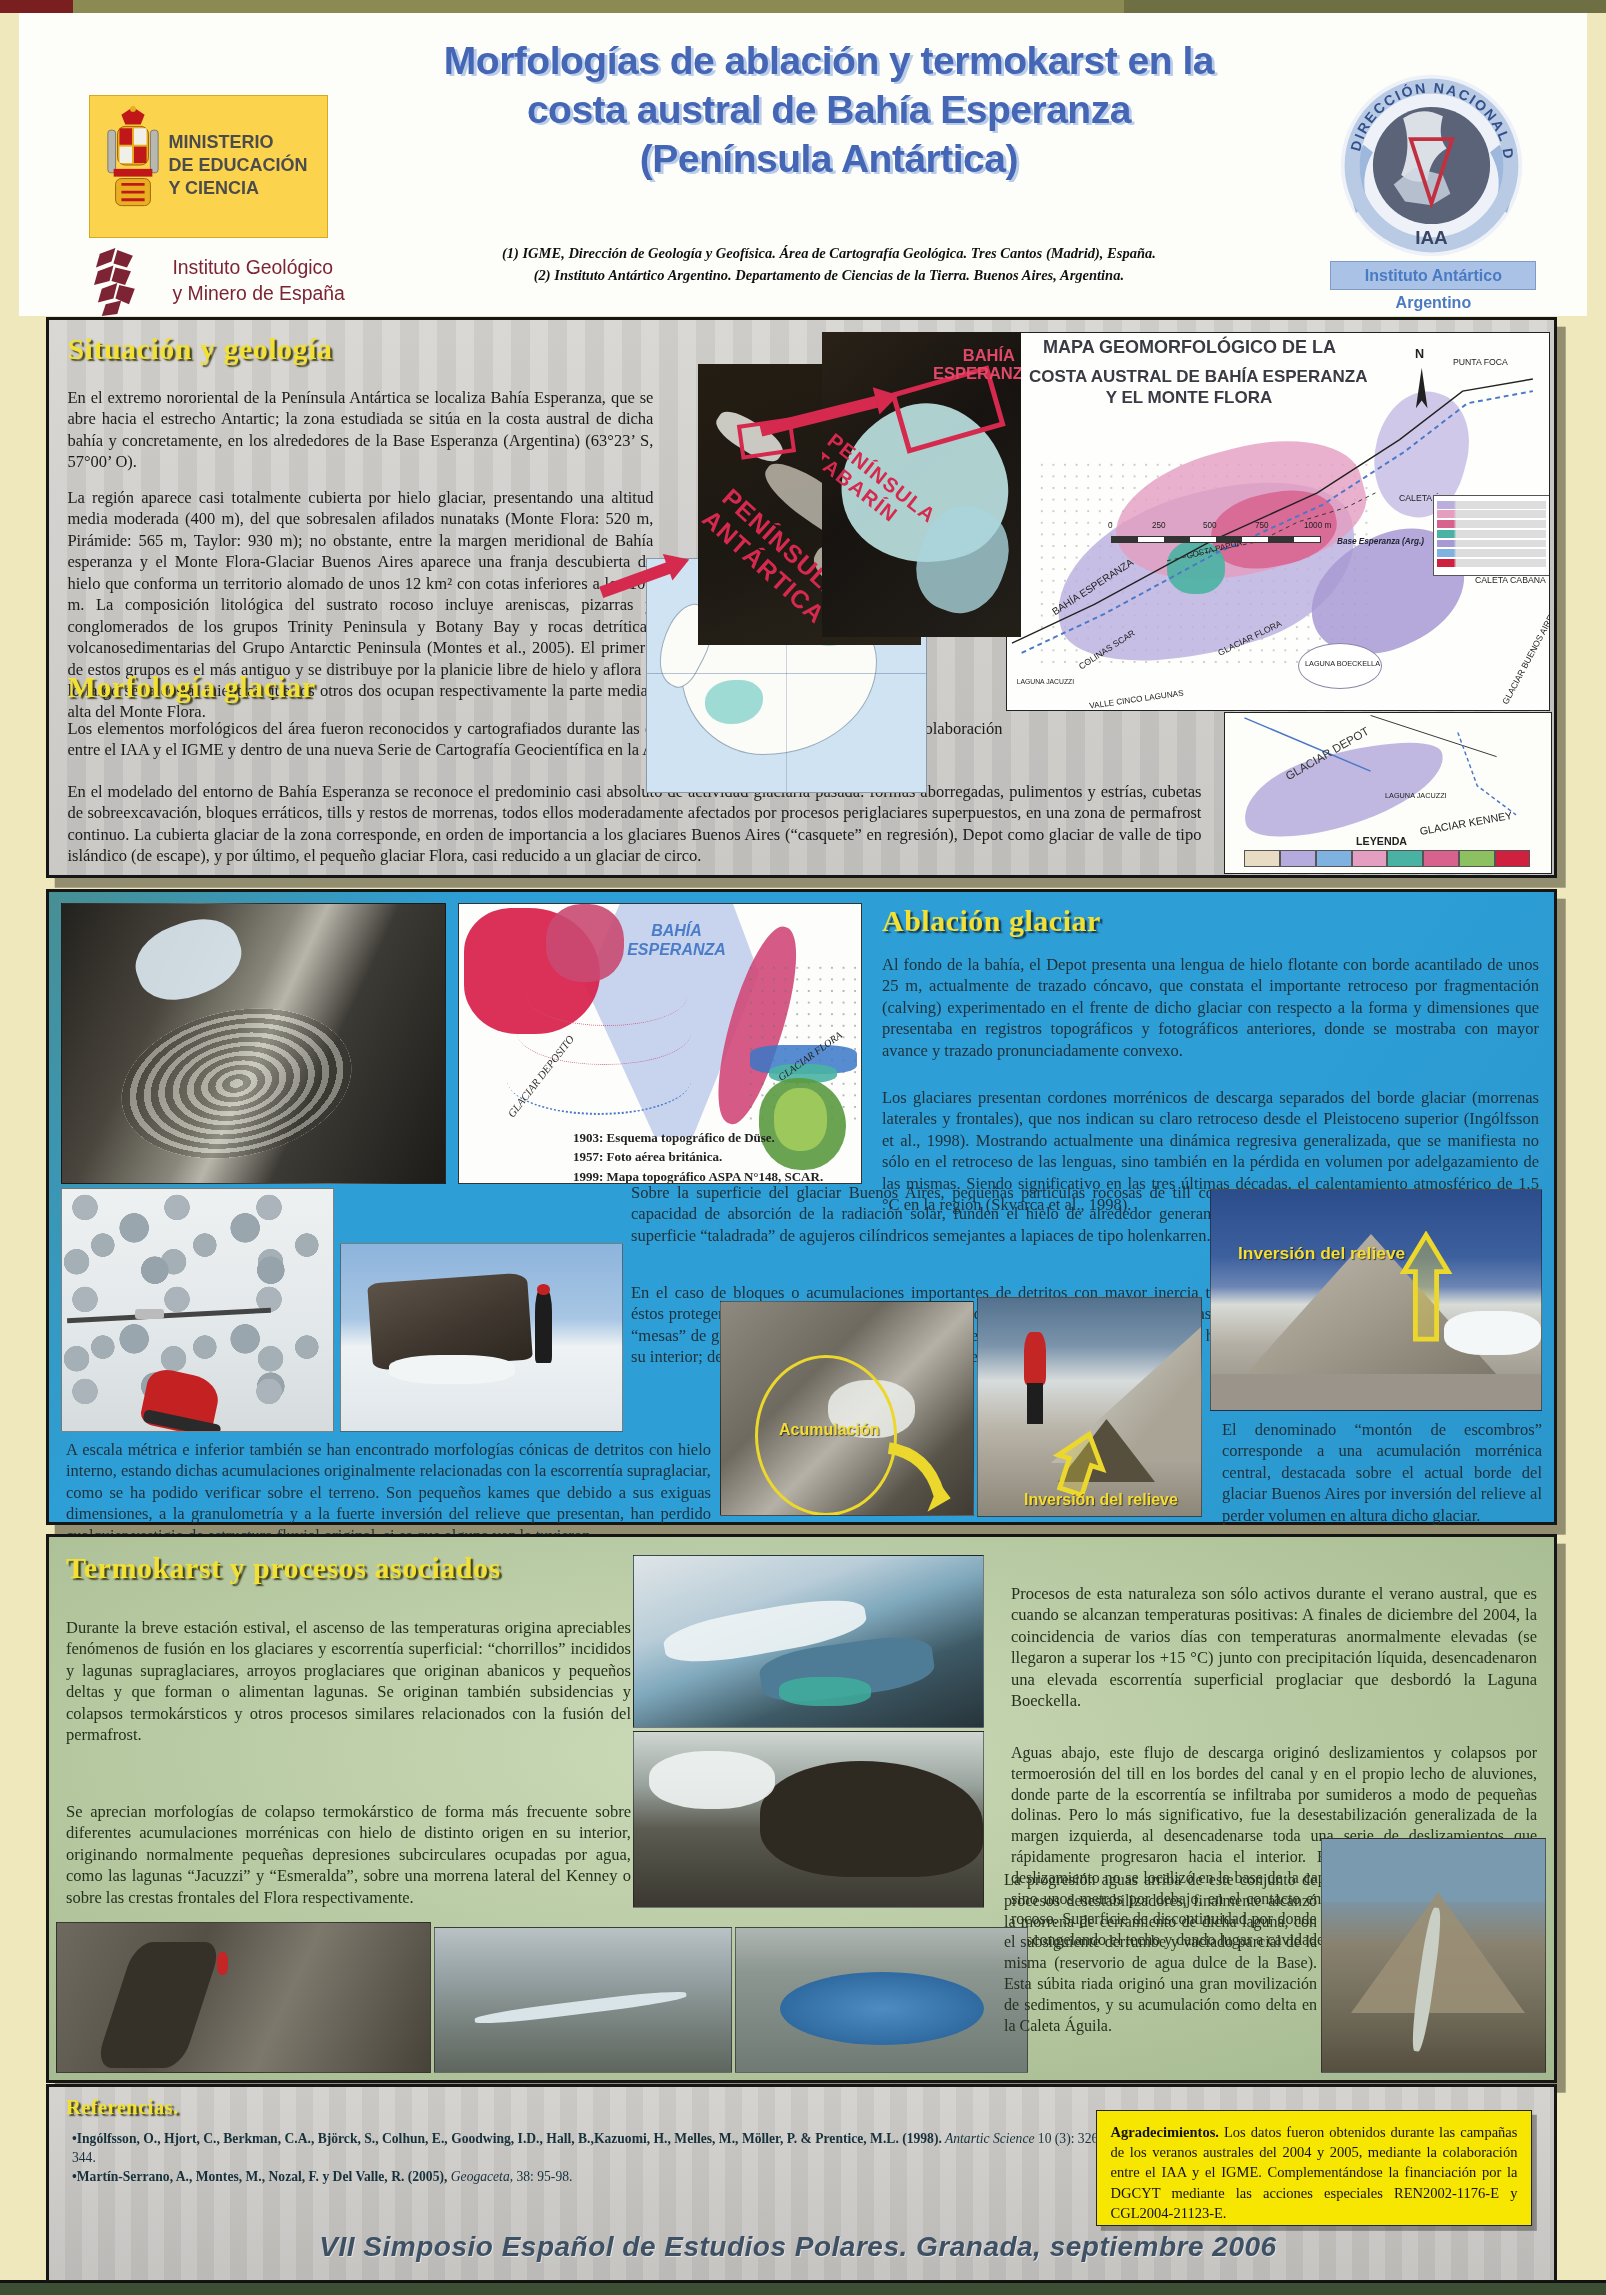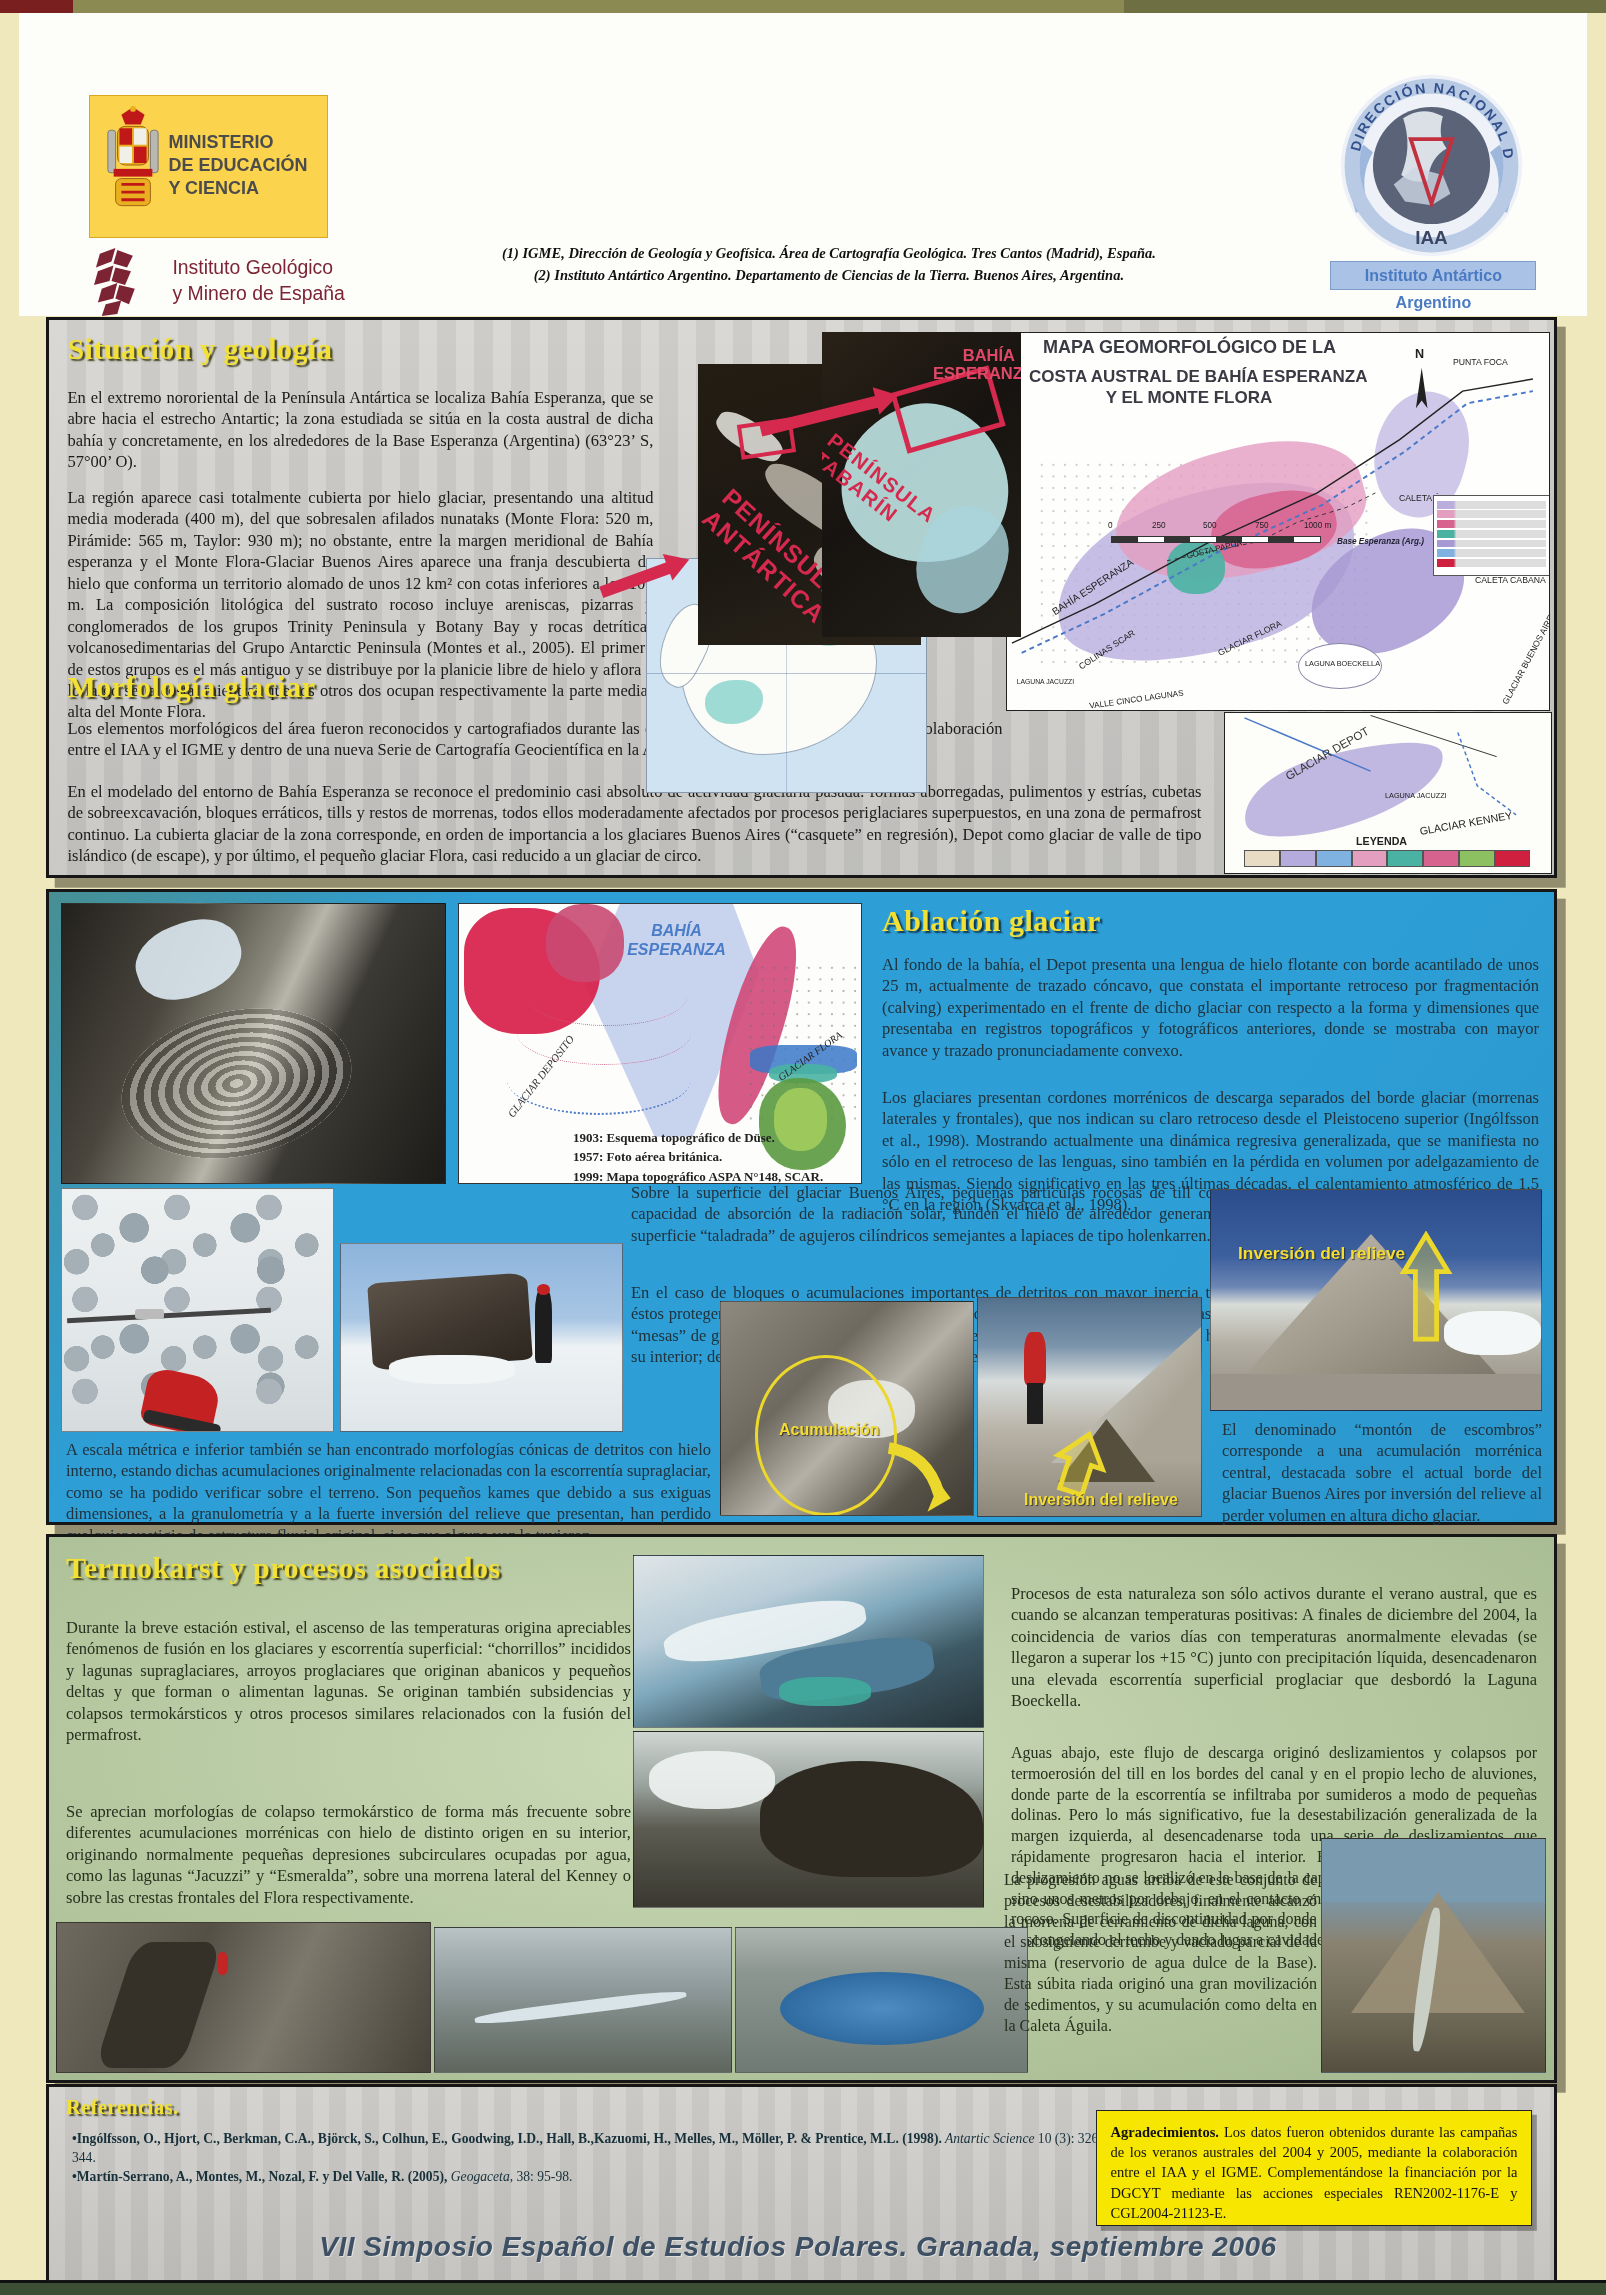--- a/index.html
+++ b/index.html
@@ -71,20 +71,25 @@
         <polygon points="28,38 44,42 38,58 24,52"></polygon>
         <polygon points="14,58 30,54 26,68 10,70"></polygon>
       </g>
     </svg>
   </span>
   <div class="abs" style="left:153px;top:241px;font-family:'Liberation Sans',sans-serif;color:#7c2433;font-size:19.4px;line-height:1.35;">
     <div>Instituto Geológico</div>
     <div>y Minero de España</div>
   </div>
 
+  <div class="abs" style="left:383px;top:23px;width:853px;text-align:center;font-family:'Liberation Sans',sans-serif;font-weight:bold;font-size:39px;line-height:1.26;color:#4565b5;letter-spacing:-0.5px;text-shadow:2.9px 2.4px 0 #b9cde9;">
+    <div>Morfologías de ablación y termokarst en la</div>
+    <div>costa austral de Bahía Esperanza</div>
+    <div>(Península Antártica)</div>
+  </div>
 
   <div class="abs" style="left:383px;top:232px;width:853px;text-align:center;font-style:italic;font-weight:bold;font-size:14.5px;color:#111;">(1) IGME, Dirección de Geología y Geofísica. Área de Cartografía Geológica. Tres Cantos (Madrid), España.</div>
   <div class="abs" style="left:383px;top:254px;width:853px;text-align:center;font-style:italic;font-weight:bold;font-size:14.5px;color:#111;">(2) Instituto Antártico Argentino. Departamento de Ciencias de la Tierra.  Buenos Aires, Argentina.</div>
 
   <span class="abs" style="left:1318px;top:58px;">
     <svg width="189" height="189" viewBox="0 0 200 200">
       <defs>
           <path id="ringpath" d="M 100,100 m -77,0 a 77,77 0 1,1 154,0"></path>
         </defs>
       <circle cx="100" cy="100" r="96" fill="#eef2f8"></circle>

